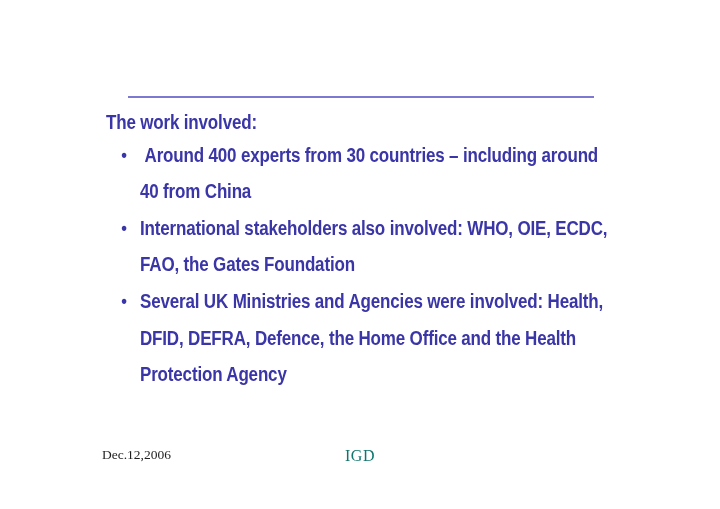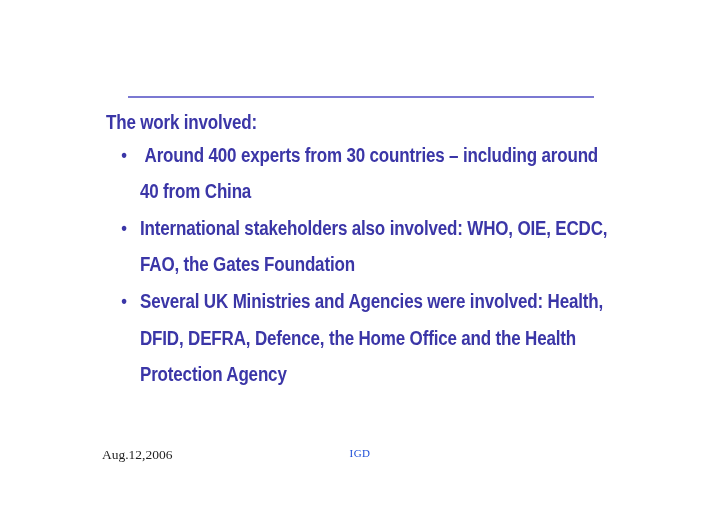--- a/index.html
+++ b/index.html
@@ -83,22 +83,22 @@
     font-size: 13.5px;
     color: #1f1f1f;
   }
   .footer-org {
     position: absolute;
     left: 0;
     top: 447px;
     width: 100%;
     text-align: center;
     font-family: "Liberation Serif", serif;
-    font-size: 11px;
-    color: #1d4ed8;
+    font-size: 16px;
+    color: #0f766e;
     letter-spacing: 0.5px;
   }
 </style>
 </head>
 <body>
 
 <div class="slide">
 
 
   <div class="title-divider"></div>
@@ -130,17 +130,17 @@
         <div class="lines">
           <div class="line">Several UK Ministries and Agencies were involved: Health,</div>
           <div class="line">DFID, DEFRA, Defence, the Home Office and the Health</div>
           <div class="line">Protection Agency</div>
         </div>
       </li>
 
     </ul>
   </div>
 
-  <span class="footer-date">Aug.12,2006</span>
+  <span class="footer-date">Dec.12,2006</span>
 
   <span class="footer-org">IGD</span>
 
 </div>
 
 </body></html>

